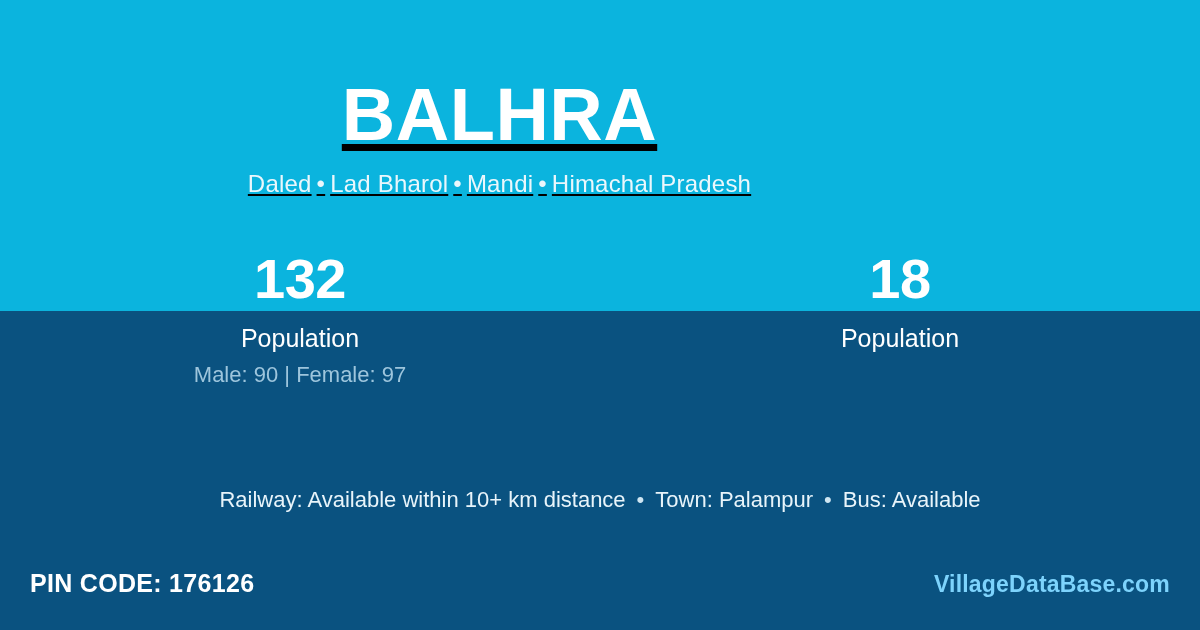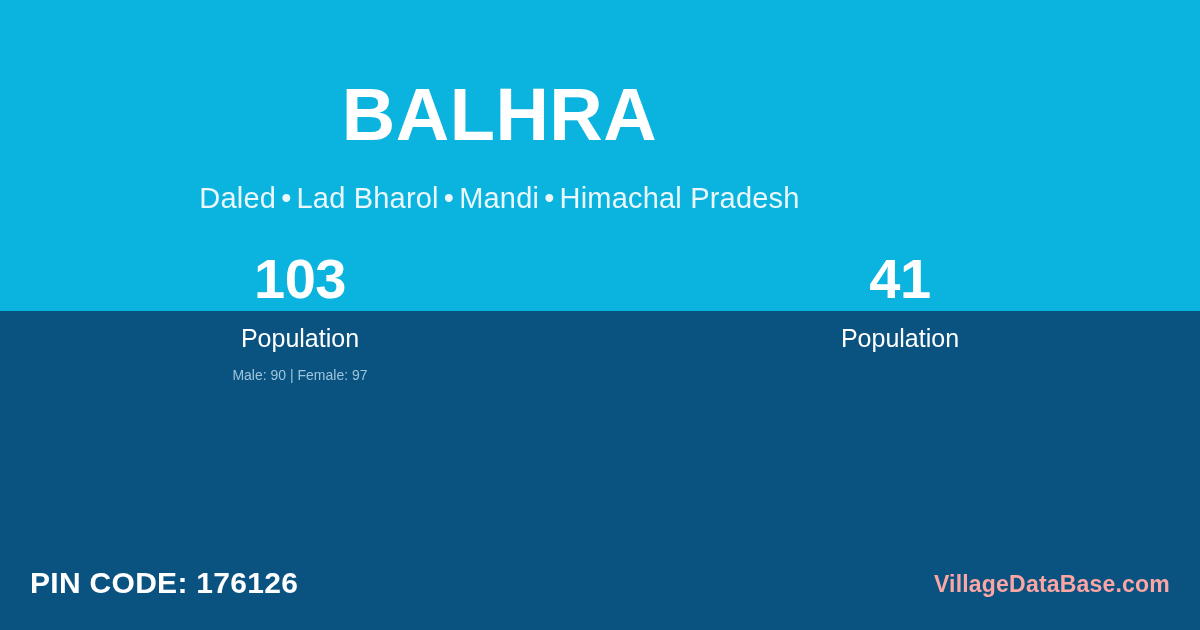--- a/index.html
+++ b/index.html
@@ -35,36 +35,37 @@
   }
 
   
   #header {
     position: absolute;
     left: 0;
     top: 0;
     width: 999px;
     text-align: center;
     z-index: 3;
+    text-decoration: underline;
   }
 
   #village-title {
     margin: 0;
     padding-top: 78px;
     font-size: 74px;
     line-height: 1.0;
     font-weight: 700;
     letter-spacing: 0.5px;
     color: #ffffff;
   }
 
   #village-location {
-    margin: 12px;
+    margin: 0;
     padding-top: 20px;
-    font-size: 29px;
+    font-size: 24px;
     line-height: 1.0;
     font-weight: 400;
     color: #eaf7fc;
     letter-spacing: 0.2px;
     text-align: center;
   }
 
   #village-location .sep {
     padding: 0 5px;
     color: #eaf7fc;
@@ -97,21 +98,21 @@
   .stat-label {
     margin-top: 14px;
     font-size: 25px;
     line-height: 29px;
     font-weight: 400;
     color: #ffffff;
   }
 
   .stat-sub {
     margin-top: 11px;
-    font-size: 14px;
+    font-size: 22px;
     line-height: 22px;
     font-weight: 400;
     color: #9dc5dc;
   }
 
   
   #amenities {
     position: absolute;
     left: 0;
     top: 486px;
@@ -135,67 +136,70 @@
     bottom: 0;
     width: 1200px;
     height: 76px;
     z-index: 3;
   }
 
   #pin-code {
     position: absolute;
     left: 30px;
     top: 14px;
-    font-size: 30px;
+    font-size: 25px;
     line-height: 30px;
     font-weight: 700;
     color: #ffffff;
     letter-spacing: 0.3px;
   }
 
   #brand {
     position: absolute;
     right: 30px;
     top: 16px;
     font-size: 23px;
     line-height: 28px;
     font-weight: 700;
-    color: #fca5a5;
+    color: #7dd3fc;
     letter-spacing: 0.2px;
   }
 </style>
 </head>
 <body>
 
 <div id="card">
 
   <div id="top-band"></div>
 
   <div id="header">
     <h1 id="village-title">BALHRA</h1>
     <div id="village-location">
       <span>Daled</span><span class="sep">•</span><span>Lad Bharol</span><span class="sep">•</span><span>Mandi</span><span class="sep">•</span><span>Himachal Pradesh</span>
     </div>
   </div>
 
   <div id="stats-row">
 
     <div class="stat-cell">
-      <div class="stat-value">103</div>
+      <div class="stat-value">132</div>
       <div class="stat-label">Population</div>
       <div class="stat-sub">Male: 90 | Female: 97</div>
     </div>
 
     <div class="stat-cell">
-      <div class="stat-value">41</div>
+      <div class="stat-value">18</div>
       <div class="stat-label">Population</div>
     </div>
 
 
   </div>
 
+  <div id="amenities">
+    <span>Railway: Available within 10+ km distance</span><span class="sep">•</span><span>Town: Palampur</span><span class="sep">•</span><span>Bus: Available</span>
+  </div>
 
   <div id="footer">
     <div id="pin-code">PIN CODE: 176126</div>
     <div id="brand">VillageDataBase.com</div>
   </div>
 
 </div>
 
 </body></html>

